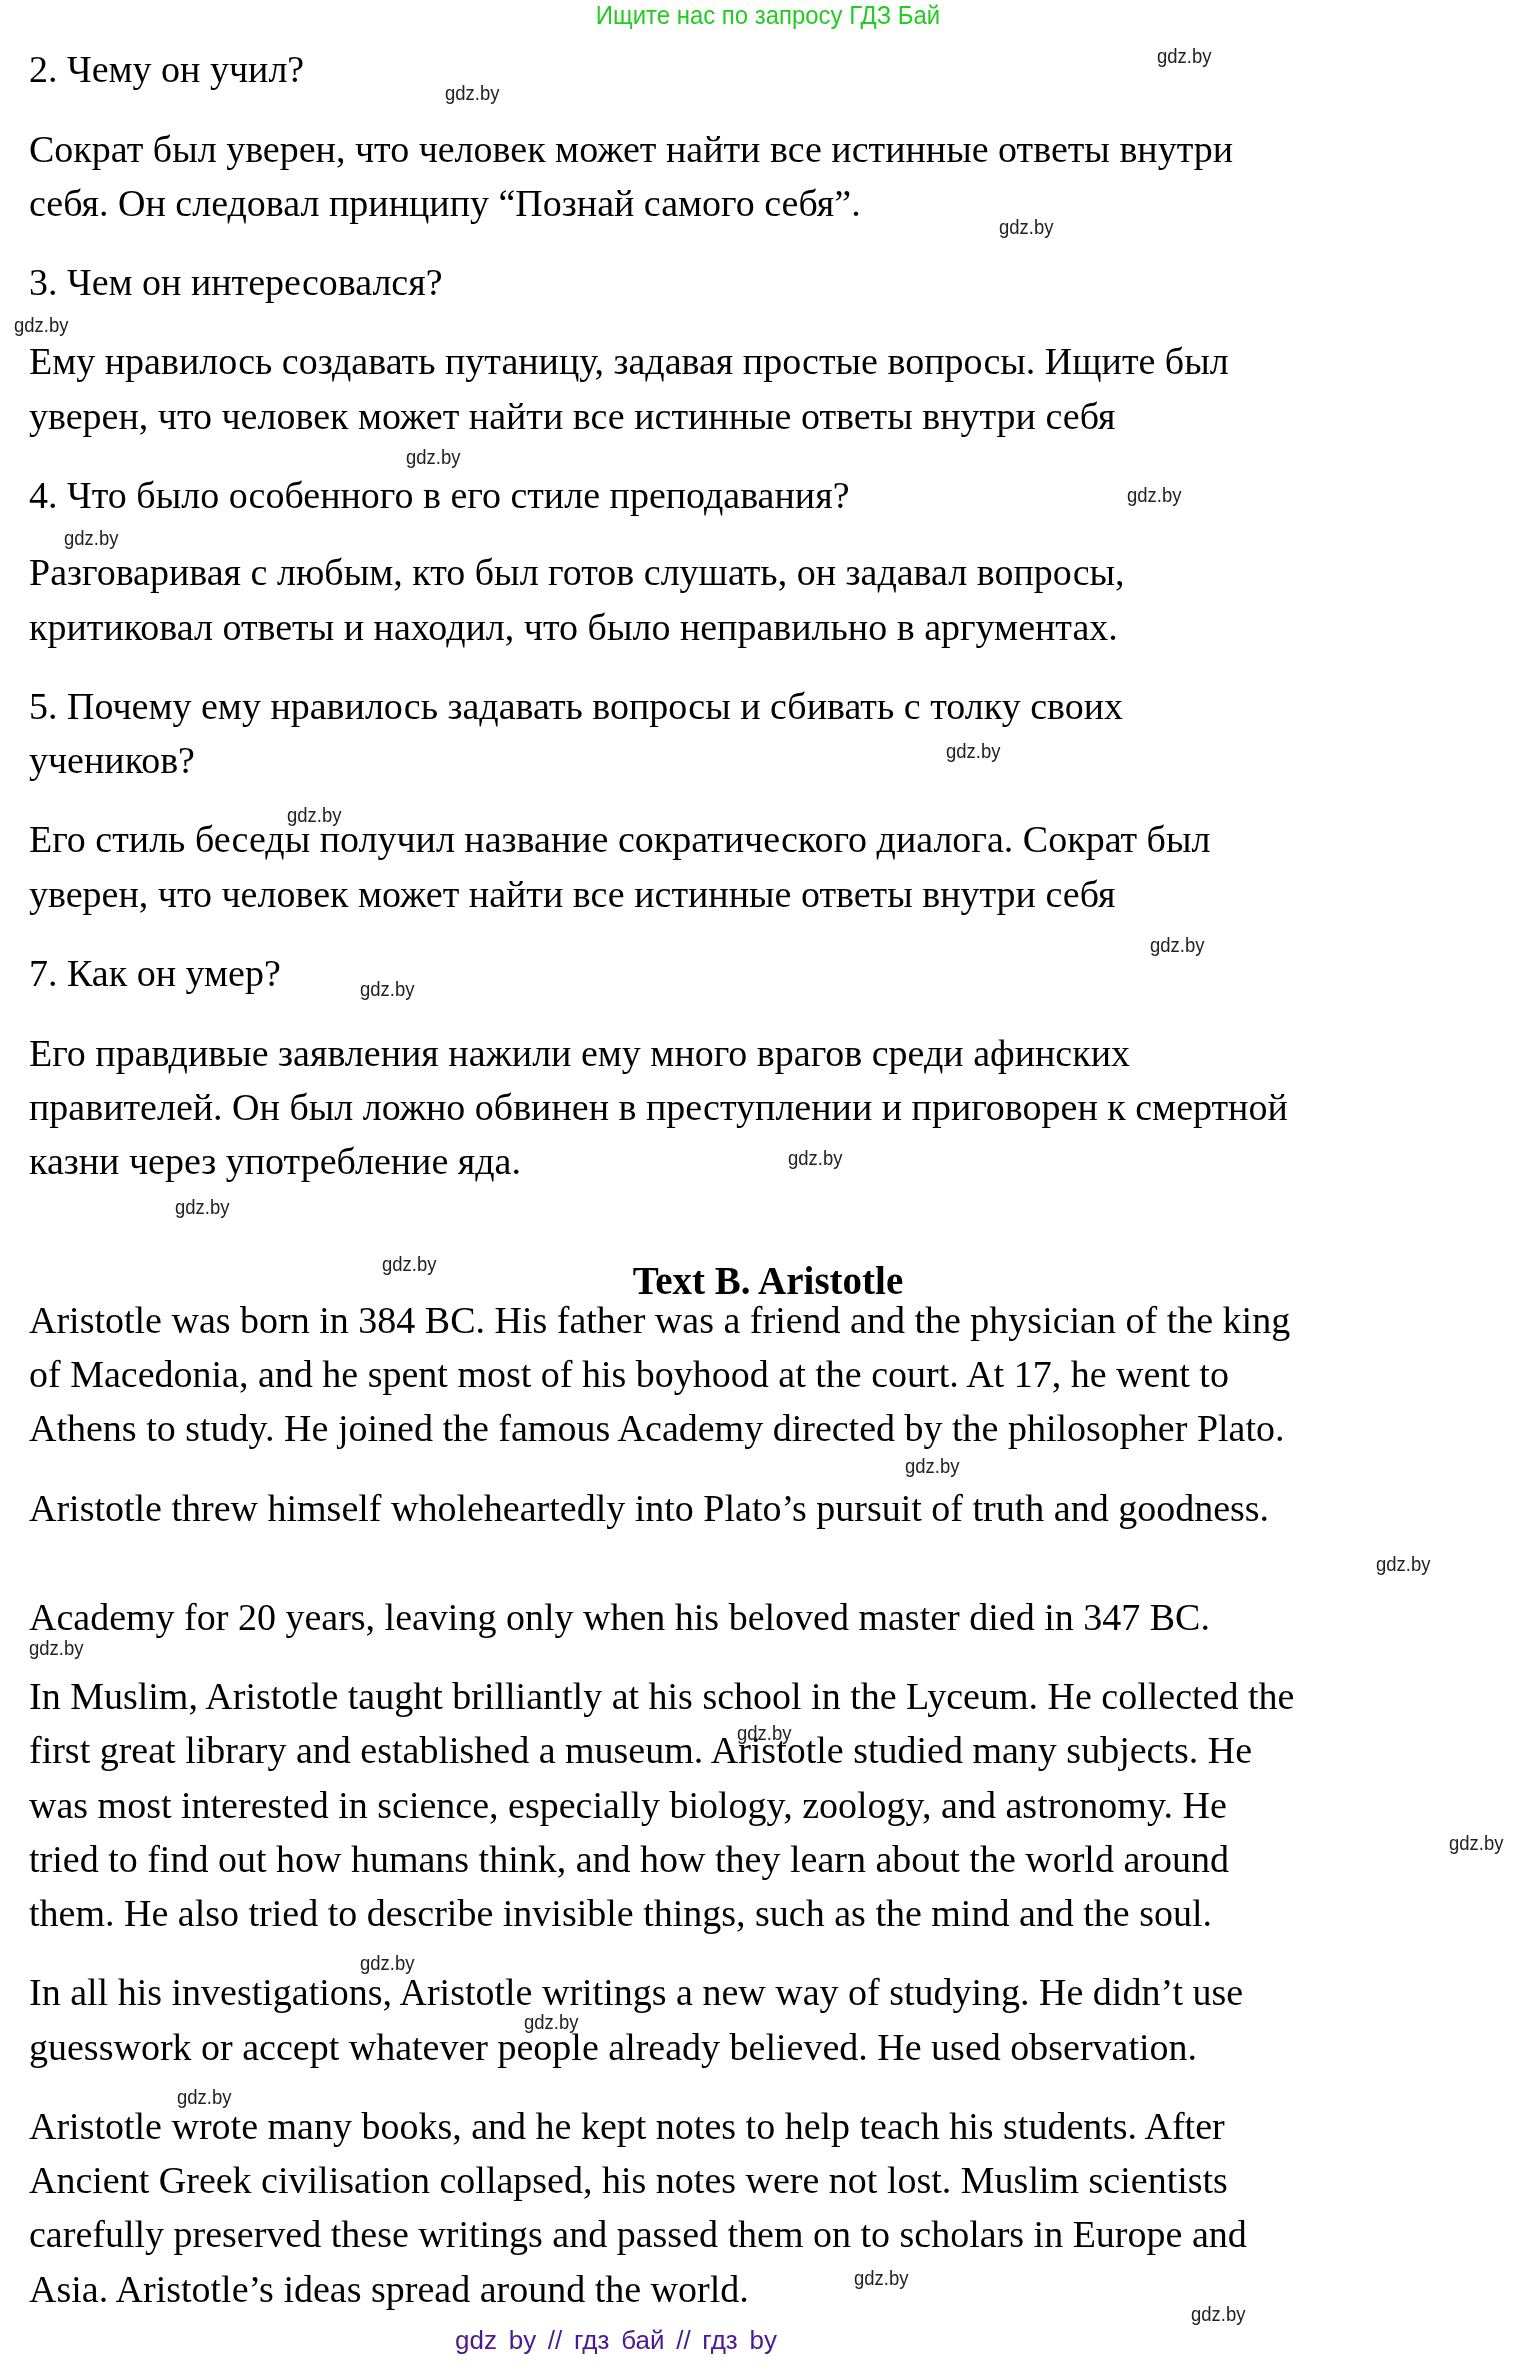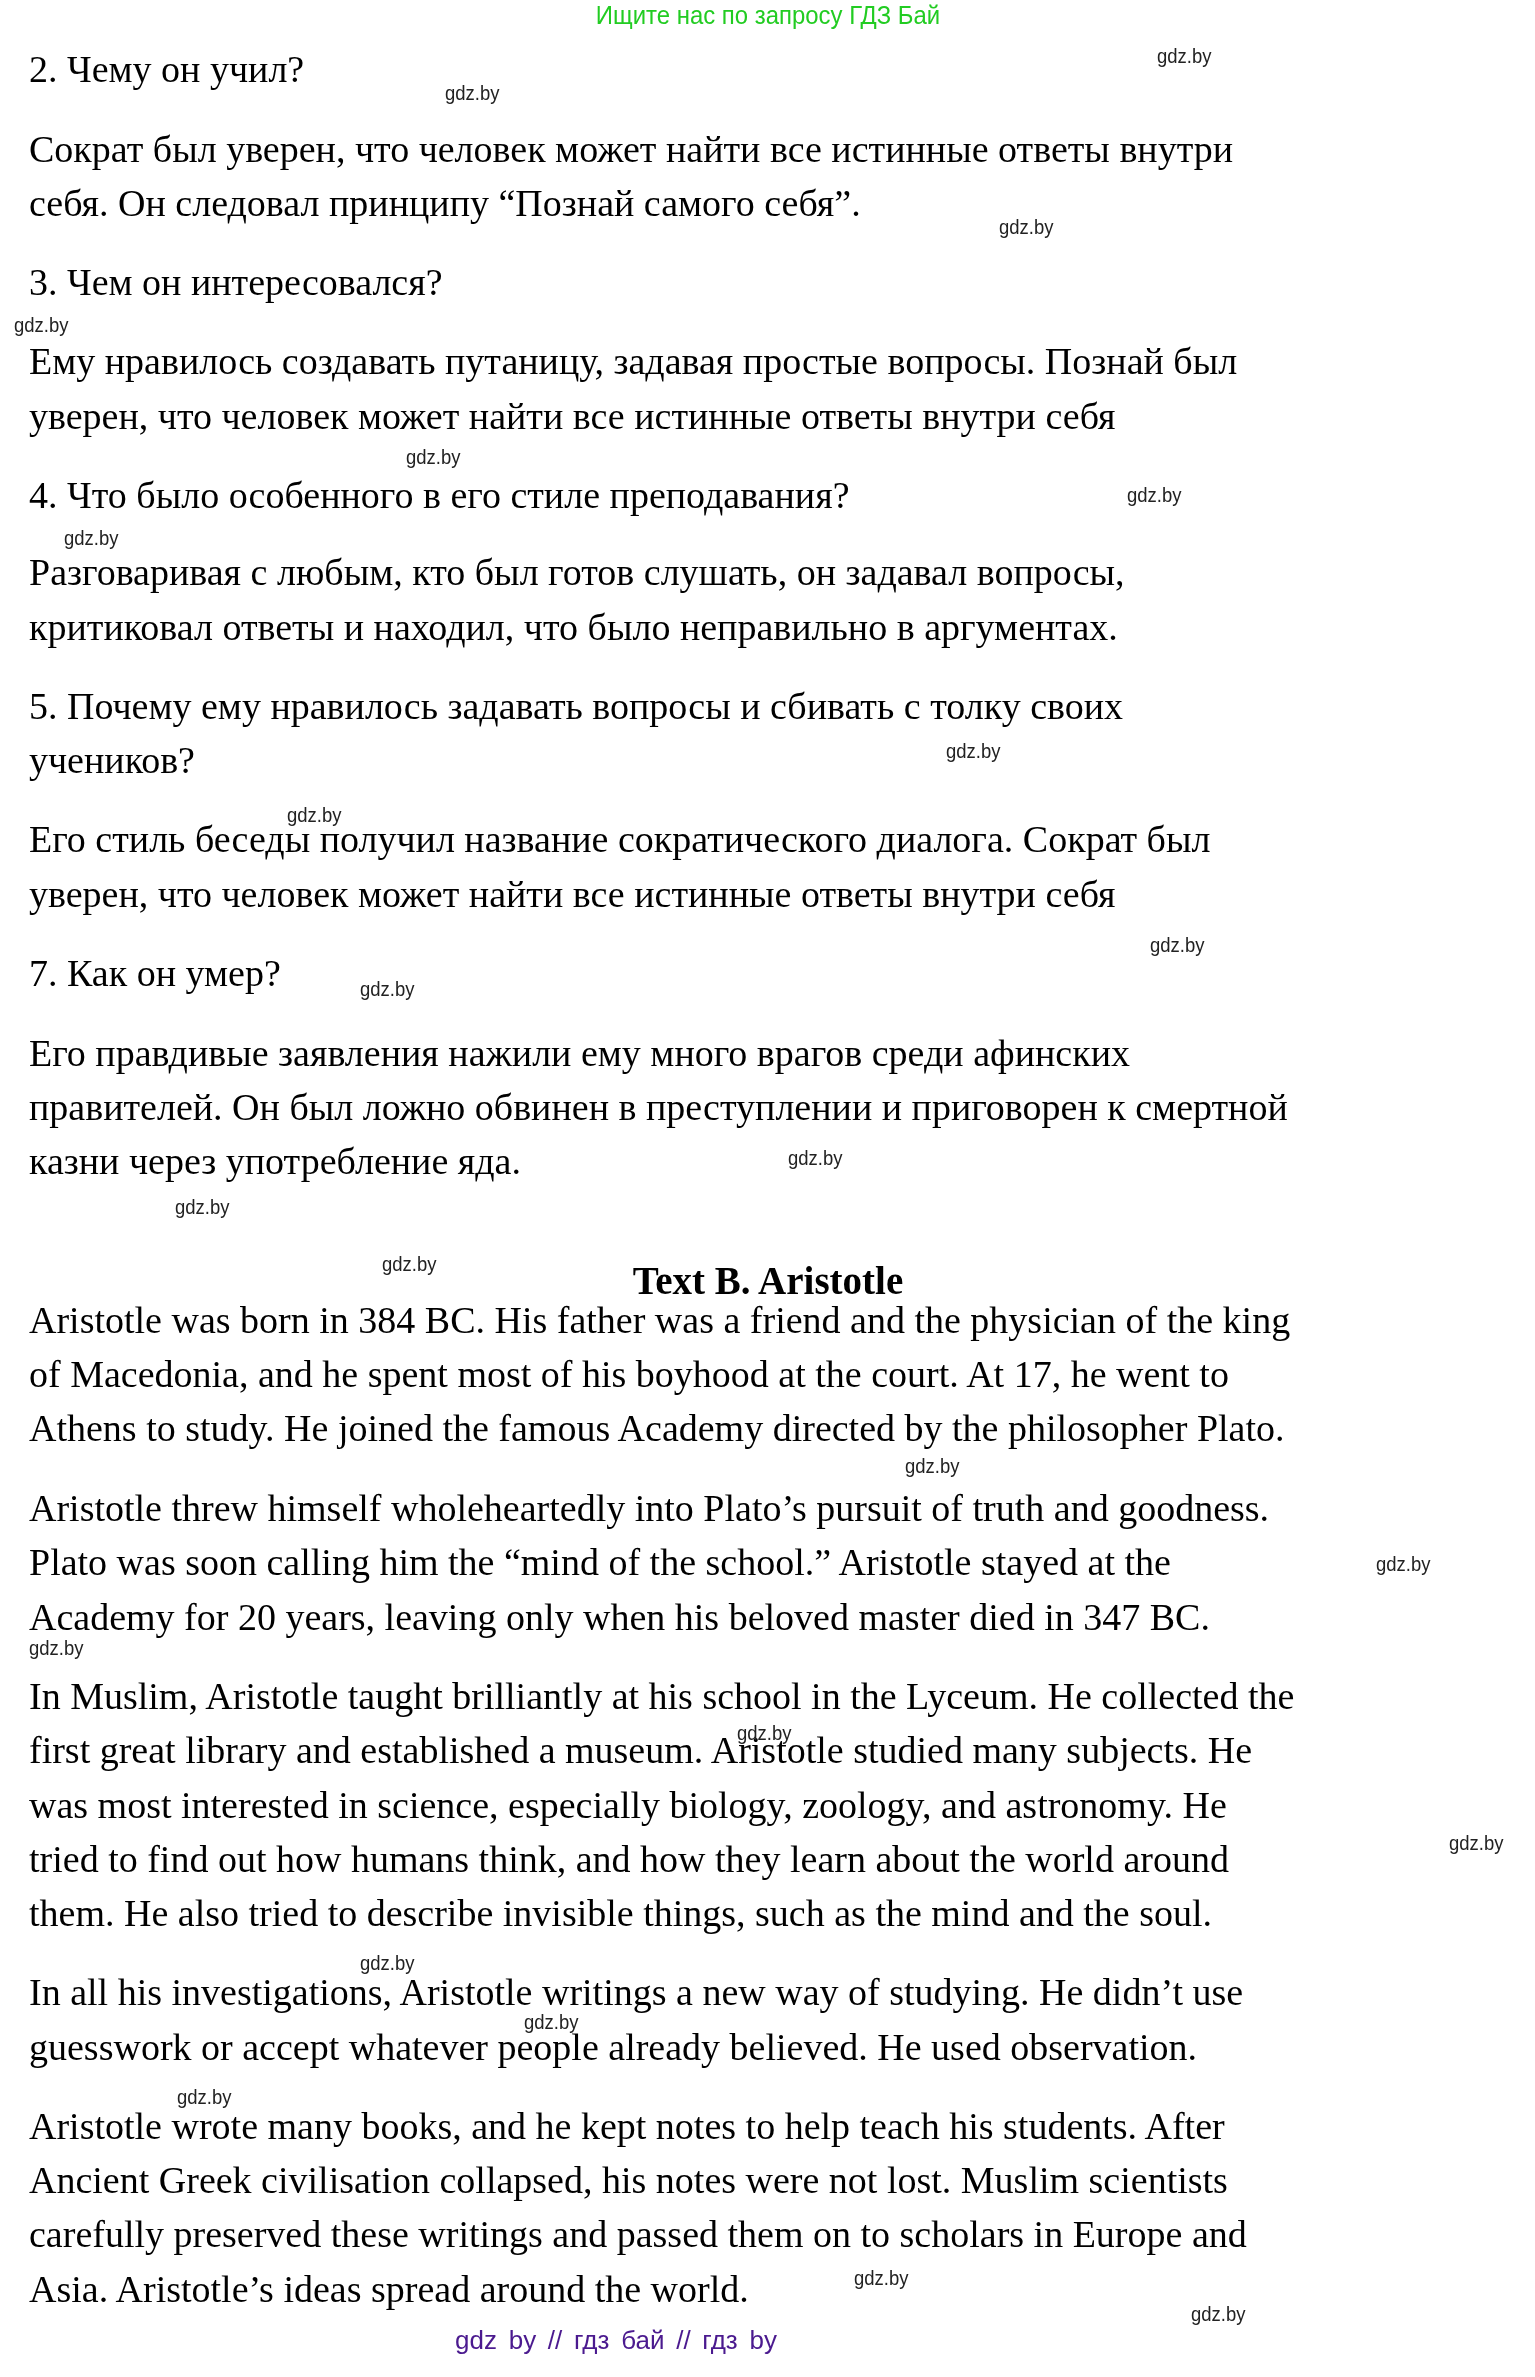--- a/index.html
+++ b/index.html
@@ -36,21 +36,21 @@
 
 <div class="page">
 
   <div class="banner-top">Ищите нас по запросу ГДЗ Бай</div>
 
   <div class="line" style="top:47px;">2. Чему он учил?</div>
   <div class="line" style="top:127px;">Сократ был уверен, что человек может найти все истинные ответы внутри</div>
   <div class="line" style="top:181px;">себя. Он следовал принципу “Познай самого себя”.</div>
 
   <div class="line" style="top:260px;">3. Чем он интересовался?</div>
-  <div class="line" style="top:339px;">Ему нравилось создавать путаницу, задавая простые вопросы. Познай был</div>
+  <div class="line" style="top:339px;">Ему нравилось создавать путаницу, задавая простые вопросы. Ищите был</div>
   <div class="line" style="top:394px;">уверен, что человек может найти все истинные ответы внутри себя</div>
 
   <div class="line" style="top:473px;">4. Что было особенного в его стиле преподавания?</div>
   <div class="line" style="top:550px;">Разговаривая с любым, кто был готов слушать, он задавал вопросы,</div>
   <div class="line" style="top:605px;">критиковал ответы и находил, что было неправильно в аргументах.</div>
 
   <div class="line" style="top:684px;">5. Почему ему нравилось задавать вопросы и сбивать с толку своих</div>
   <div class="line" style="top:738px;">учеников?</div>
   <div class="line" style="top:817px;">Его стиль беседы получил название сократического диалога. Сократ был</div>
   <div class="line" style="top:872px;">уверен, что человек может найти все истинные ответы внутри себя</div>
@@ -60,21 +60,20 @@
   <div class="line" style="top:1085px;">правителей. Он был ложно обвинен в преступлении и приговорен к смертной</div>
   <div class="line" style="top:1139px;">казни через употребление яда.</div>
 
   <div class="heading" style="top:1257px;">Text B. Aristotle</div>
 
   <div class="line" style="top:1298px;">Aristotle was born in 384 BC. His father was a friend and the physician of the king</div>
   <div class="line" style="top:1352px;">of Macedonia, and he spent most of his boyhood at the court. At 17, he went to</div>
   <div class="line" style="top:1406px;">Athens to study. He joined the famous Academy directed by the philosopher Plato.</div>
 
   <div class="line" style="top:1486px;">Aristotle threw himself wholeheartedly into Plato’s pursuit of truth and goodness.</div>
-  <div class="line" style="top:1540px;">Plato was soon calling him the “mind of the school.” Aristotle stayed at the</div>
   <div class="line" style="top:1595px;">Academy for 20 years, leaving only when his beloved master died in 347 BC.</div>
 
   <div class="line" style="top:1674px;">In Muslim, Aristotle taught brilliantly at his school in the Lyceum. He collected the</div>
   <div class="line" style="top:1728px;">first great library and established a museum. Aristotle studied many subjects. He</div>
   <div class="line" style="top:1783px;">was most interested in science, especially biology, zoology, and astronomy. He</div>
   <div class="line" style="top:1837px;">tried to find out how humans think, and how they learn about the world around</div>
   <div class="line" style="top:1891px;">them. He also tried to describe invisible things, such as the mind and the soul.</div>
 
   <div class="line" style="top:1970px;">In all his investigations, Aristotle writings a new way of studying. He didn’t use</div>
   <div class="line" style="top:2025px;">guesswork or accept whatever people already believed. He used observation.</div>

